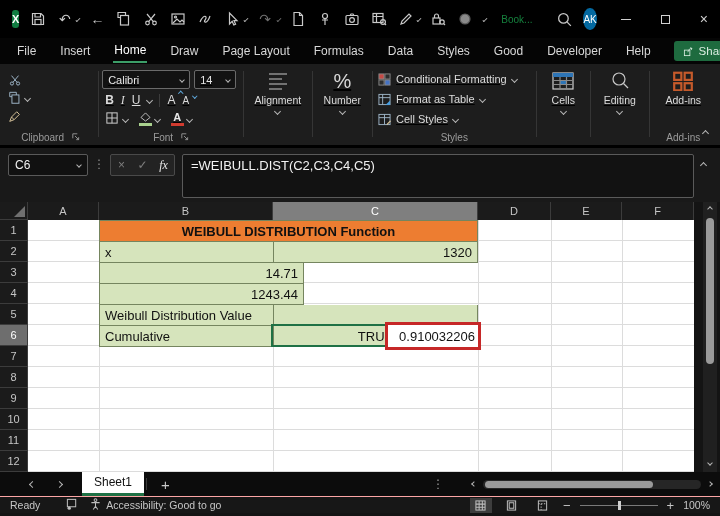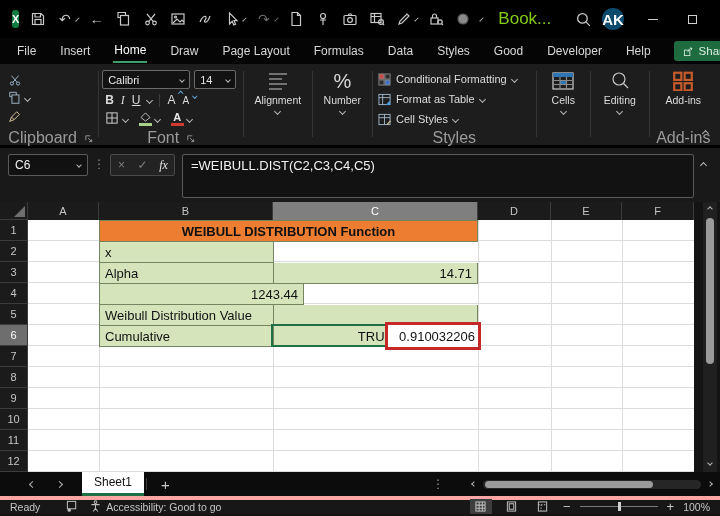--- a/index.html
+++ b/index.html
@@ -13,40 +13,40 @@
   .cv.right{ transform:rotate(-45deg); }
   .cv.dim  { border-color:#6e6e6e; }
 
   
   .titlebar { height:38px; background:#000; display:flex; align-items:center; padding:0 12px; gap:10px; }
   .xlogo { width:18px; height:18px; background:#107C41; border-radius:3px; color:#fff; font-size:11px; font-weight:bold; display:flex; align-items:center; justify-content:center; }
   .qi { width:17px; height:17px; display:flex; align-items:center; justify-content:center; color:#c9c9c9; font-size:14px; flex:none; }
   .qi svg { stroke:#c9c9c9; fill:none; stroke-width:1.2; }
   .qi.dim, .qi.dim svg { color:#6e6e6e; stroke:#6e6e6e; }
   .qcv { margin-left:-6px; }
-  .doc-title { color:#84cc16; font-size:17px; margin-left:6px; white-space:nowrap; }
-  .avatar { width:22px; height:22px; border-radius:50%; background:#0c4a6e; color:#fff; font-size:15px; font-weight:bold; display:flex; align-items:center; justify-content:center; }
+  .doc-title { color:#15803d; font-size:10px; margin-left:6px; white-space:nowrap; }
+  .avatar { width:22px; height:22px; border-radius:50%; background:#0369a1; color:#fff; font-size:10px; font-weight:normal; display:flex; align-items:center; justify-content:center; }
   .wctrls { display:flex; align-items:center; gap:30px; margin-left:14px; color:#d0d0d0; }
   .wmin { width:10px; border-top:1.4px solid #d0d0d0; }
   .wmax { width:9px; height:9px; border:1.4px solid #d0d0d0; }
   .wclose { font-size:14px; line-height:1; }
 
   
   .menubar { height:26px; background:#050505; display:flex; align-items:center; padding:0 16px; gap:22px; }
   .mtab { color:#d8d8d8; font-size:12px; padding:4px 1px; cursor:default; white-space:nowrap; }
   .mtab.active { color:#fff; border-bottom:2px solid #3C9E68; }
   .share-btn { margin-left:auto; height:20px; background:#1E6B3F; border-radius:3px; color:#DCEFE3; font-size:11.5px; display:flex; align-items:center; gap:5px; padding:0 9px; }
   .share-btn svg { stroke:#DCEFE3; fill:none; stroke-width:1.2; }
 
   
   .ribbon { height:84px; background:#1d1d1d; display:flex; padding:4px 6px 0 6px; position:relative; border-bottom:3px solid #000; }
   .rsep { width:1px; background:#353535; margin:3px 3px 8px 3px; }
   .rgroup { display:flex; flex-direction:column; }
-  .rbody { flex:1; display:flex; }
-  .rlabel { height:15px; font-size:16px; color:#9b9b9b; display:flex; align-items:center; justify-content:center; gap:7px; }
+  .rbody { flex:1; display:flex;text-decoration:underline; }
+  .rlabel { height:15px; font-size:10px; color:#9b9b9b; display:flex; align-items:center; justify-content:center; gap:7px; }
   .launcher svg { stroke:#9b9b9b; fill:none; stroke-width:1; }
 
   .paste-btn { width:42px; display:flex; flex-direction:column; align-items:center; justify-content:center; gap:2px; color:#e0e0e0; font-size:10.5px; }
   .paste-btn svg { stroke:#d8c49a; fill:none; stroke-width:1.2; }
   .clip-col { display:flex; flex-direction:column; justify-content:space-between; padding:4px 0 6px 2px; }
   .clip-col .row { display:flex; align-items:center; gap:3px; height:15px; }
   .clip-col svg { stroke:#9fb6c9; fill:none; stroke-width:1.1; }
   .clip-col .painter svg { stroke:#d8c49a; }
 
   .fontg { display:flex; flex-direction:column; gap:3px; padding-top:2px; width:138px; }
@@ -116,21 +116,21 @@
   .snav { display:flex; gap:22px; margin-left:30px; }
   .stab { margin-left:20px; height:24px; background:#fff; color:#111; font-size:12px; display:flex; align-items:center; padding:0 12px 2px 12px; border-bottom:3px solid #1F7145; }
   .sdiv { width:1px; height:12px; background:#3a3a3a; margin:0 14px 0 2px; }
   .splus { color:#c9c9c9; font-size:15px; }
   .sdots { position:absolute; left:432px; color:#9a9a9a; font-size:12px; }
   .hscroll { position:absolute; right:8px; display:flex; align-items:center; gap:7px; }
   .htrack { width:218px; height:9px; background:#262626; border-radius:5px; position:relative; }
   .hthumb { position:absolute; left:2px; top:1px; width:168px; height:7px; background:#9a9a9a; border-radius:4px; }
 
   
-  .statusbar { height:17px; background:#171717; border-top:4px solid #fca5a5; display:flex; align-items:center; padding:0 10px; gap:12px; font-size:10.5px; color:#c6c6c6; }
+  .statusbar { height:17px; background:#171717; border-top:1px solid #fca5a5; display:flex; align-items:center; padding:0 10px; gap:12px; font-size:10.5px; color:#c6c6c6; }
   .statusbar svg { stroke:#bdbdbd; fill:none; stroke-width:1.1; }
   .viewbtn { width:22px; height:15px; display:flex; align-items:center; justify-content:center; }
   .viewbtn.active { background:#3d3d3d; }
   .zoomtrack { width:78px; height:1px; background:#7a7a7a; position:relative; }
   .zoomhandle { position:absolute; left:38px; top:-4px; width:3px; height:9px; background:#d0d0d0; }
   .zright { margin-left:auto; display:flex; align-items:center; gap:9px; }
 </style>
 </head>
 <body>
 
@@ -530,23 +530,23 @@
       <div class="vline" style="left:245px"></div>
       <div class="vline" style="left:450px"></div>
       <div class="vline" style="left:523px"></div>
       <div class="vline" style="left:594px"></div>
     </div>
 
     <div class="wtable">
       <div class="theader">WEIBULL DISTRIBUTION Function</div>
       <div class="trow">
         <div class="tcell tlabel">x</div>
+        <div class="tcell tvalue">1320</div>
       </div>
       <div class="trow">
-        <div class="tcell tlabel">Alpha</div>
         <div class="tcell tvalue">14.71</div>
       </div>
       <div class="trow">
         <div class="tcell tvalue">1243.44</div>
       </div>
       <div class="trow">
         <div class="tcell tlabel">Weibull Distribution Value</div>
         <div class="tcell tvalue"></div>
       </div>
       <div class="trow">

